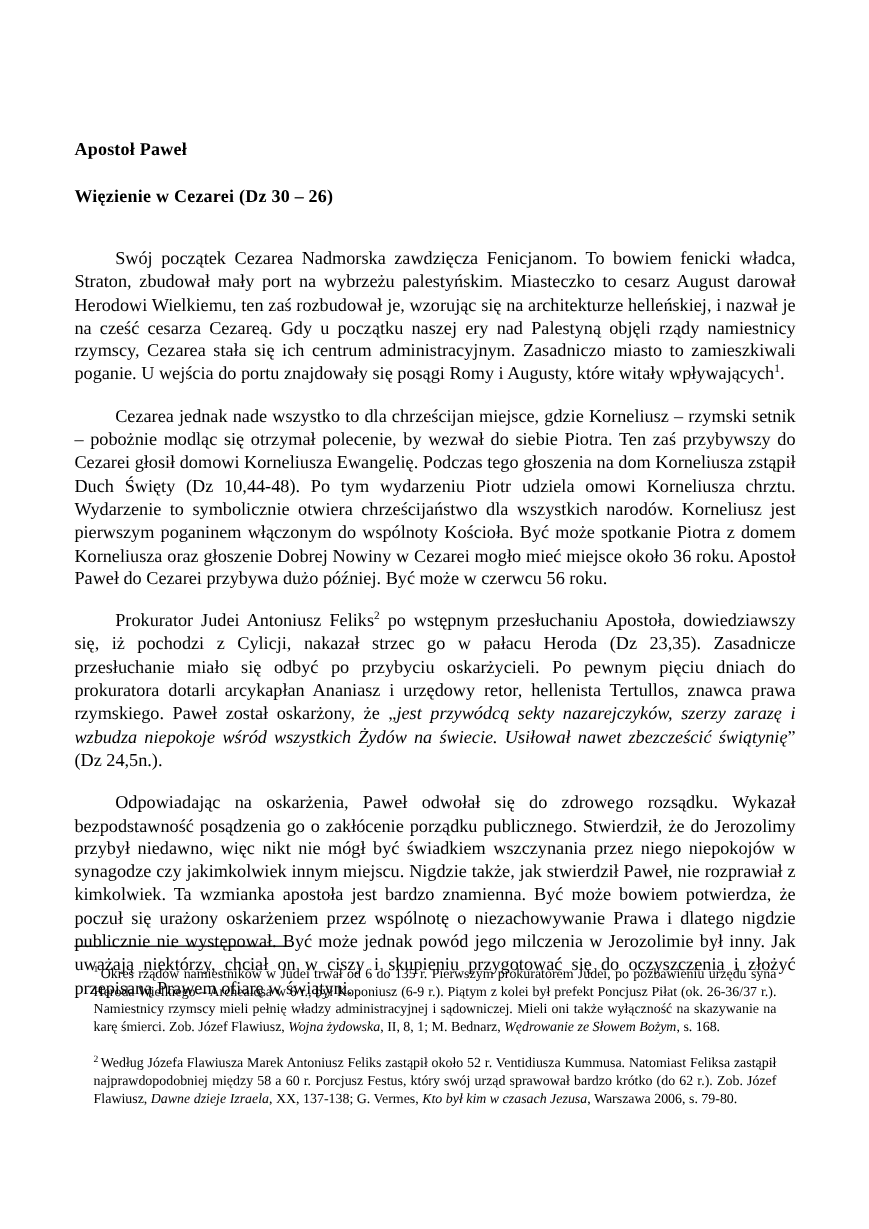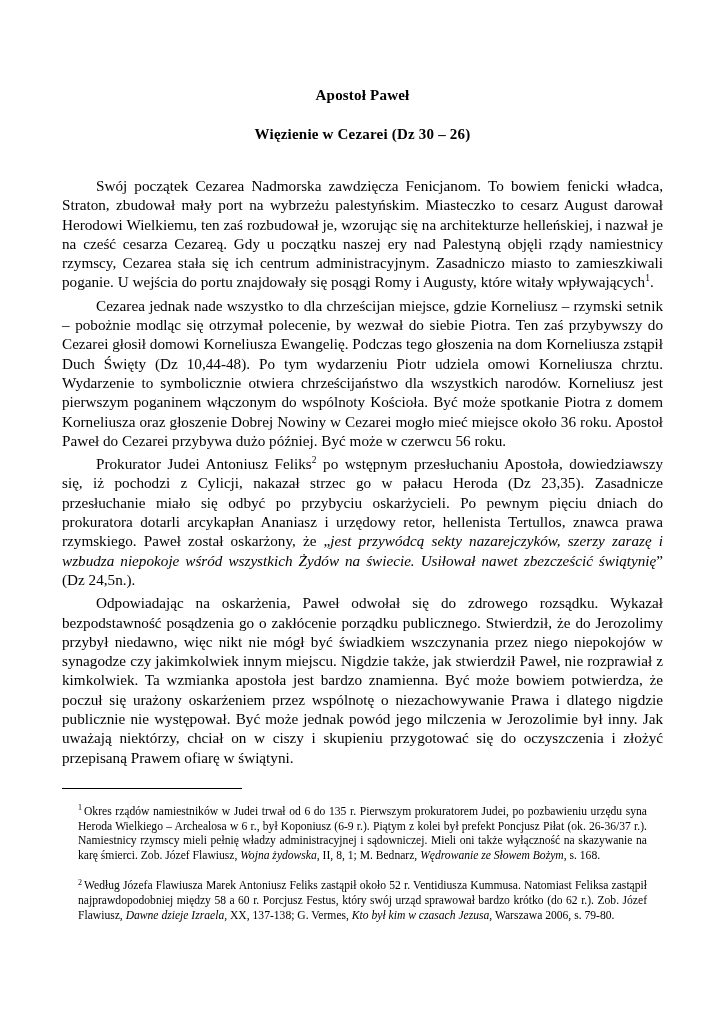--- a/index.html
+++ b/index.html
@@ -19,22 +19,22 @@
     box-sizing: border-box;
     overflow: hidden;
   }
   .content {
     position: absolute;
     left: 62px;
     top: 0;
     width: 601px;
   }
   .title-block {
-    padding-top: 86px;
-    text-align: center;
+    padding-top: 116px;
+    text-align: left;
   }
   .title-main {
     font-size: 15px;
     font-weight: bold;
     line-height: 19px;
     letter-spacing: 0.2px;
   }
   .title-sub {
     font-size: 15px;
     font-weight: bold;
@@ -47,21 +47,21 @@
   }
   p.para {
     margin: 0;
     font-size: 15.2px;
     line-height: 19.3px;
     text-align: justify;
     text-indent: 34px;
     hyphens: none;
   }
   p.para + p.para {
-    margin-top: 4px;
+    margin-top: 16px;
   }
   .it {
     font-style: italic;
   }
   sup.fn {
     font-size: 9.5px;
     vertical-align: super;
     line-height: 0;
   }
   .footnotes {

